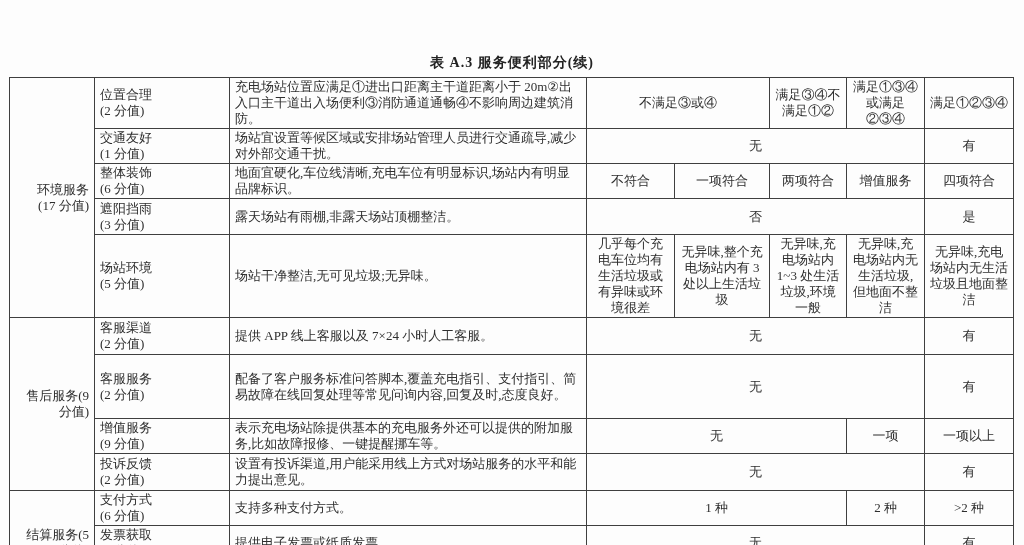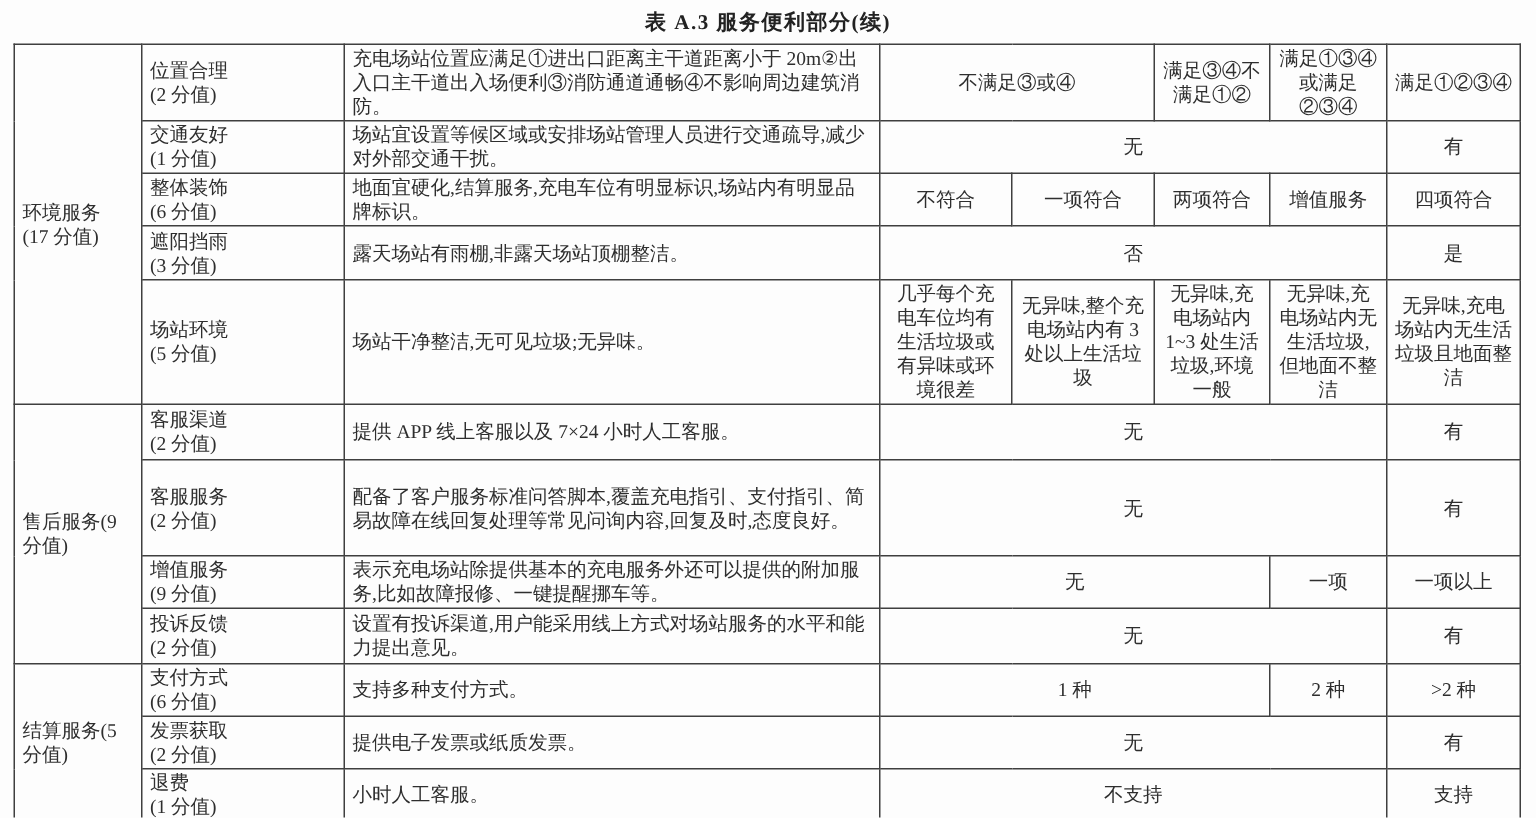--- a/index.html
+++ b/index.html
@@ -11,35 +11,36 @@
     overflow: hidden;
   }
   .page { padding: 4px 9px 0 9px; }
   .doc-title {
     text-align: center;
     font-size: 14px;
     font-weight: bold;
     letter-spacing: 1px;
     padding: 2px 0 5px 0;
     color: #222;
+    margin-top: 48px;
   }
   table.score-table {
     border-collapse: collapse;
     table-layout: fixed;
     width: 1004px;
   }
   .score-table td {
     border: 1px solid #3f3f3f;
     font-size: 13px;
     line-height: 16px;
     padding: 1px 5px;
     vertical-align: middle;
     overflow: hidden;
   }
-  .cell-cat   { text-align: left; white-space: pre-line; padding: 1px 2px; }
+  .cell-cat   { text-align: right; white-space: pre-line; padding: 1px 2px; }
   .cell-item  { white-space: pre-line; }
   .cell-desc  { text-align: left; }
   .cell-grade { text-align: center; padding: 1px 3px; }
   .note-line {
     font-size: 13px;
     line-height: 16px;
     padding: 5px 0 0 22px;
     color: #222;
   }
   .note-label { font-weight: bold; }
@@ -78,21 +79,21 @@
     <tr style="height:34px">
       <td class="cell-item">交通友好
 (1 分值)</td>
       <td class="cell-desc">场站宜设置等候区域或安排场站管理人员进行交通疏导,减少对外部交通干扰。</td>
       <td class="cell-grade" colspan="4">无</td>
       <td class="cell-grade">有</td>
     </tr>
     <tr style="height:35px">
       <td class="cell-item">整体装饰
 (6 分值)</td>
-      <td class="cell-desc">地面宜硬化,结算服务,充电车位有明显标识,场站内有明显品牌标识。</td>
+      <td class="cell-desc">地面宜硬化,车位线清晰,充电车位有明显标识,场站内有明显品牌标识。</td>
       <td class="cell-grade">不符合</td>
       <td class="cell-grade">一项符合</td>
       <td class="cell-grade">两项符合</td>
       <td class="cell-grade">增值服务</td>
       <td class="cell-grade">四项符合</td>
     </tr>
     <tr style="height:36px">
       <td class="cell-item">遮阳挡雨
 (3 分值)</td>
       <td class="cell-desc">露天场站有雨棚,非露天场站顶棚整洁。</td>

